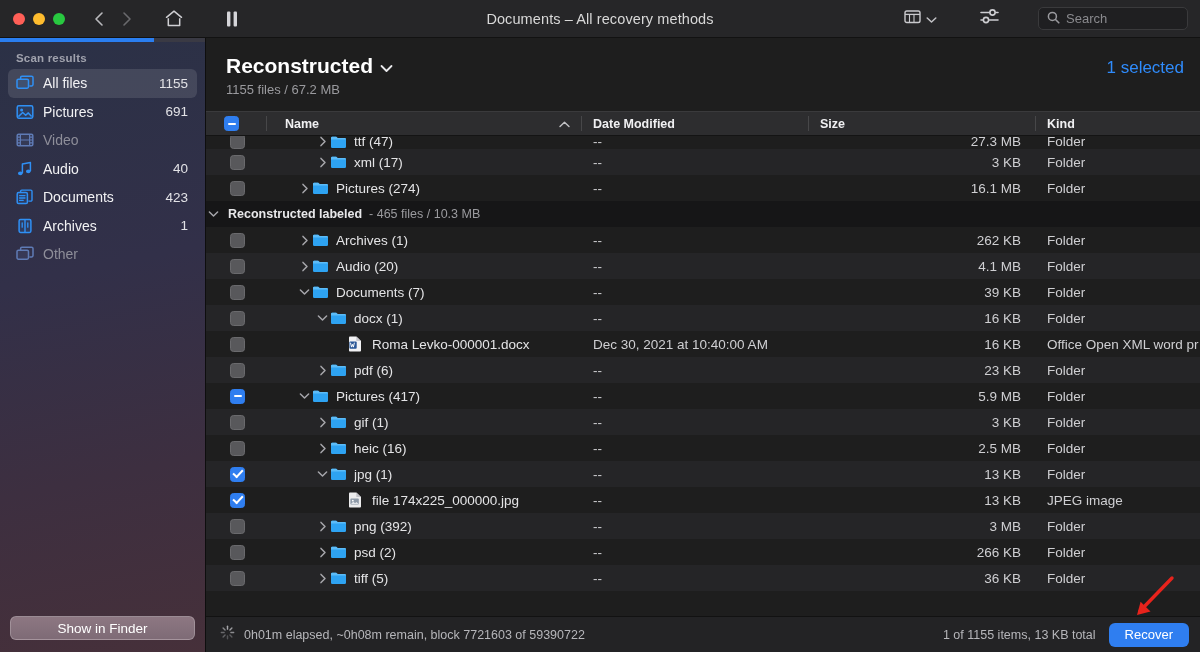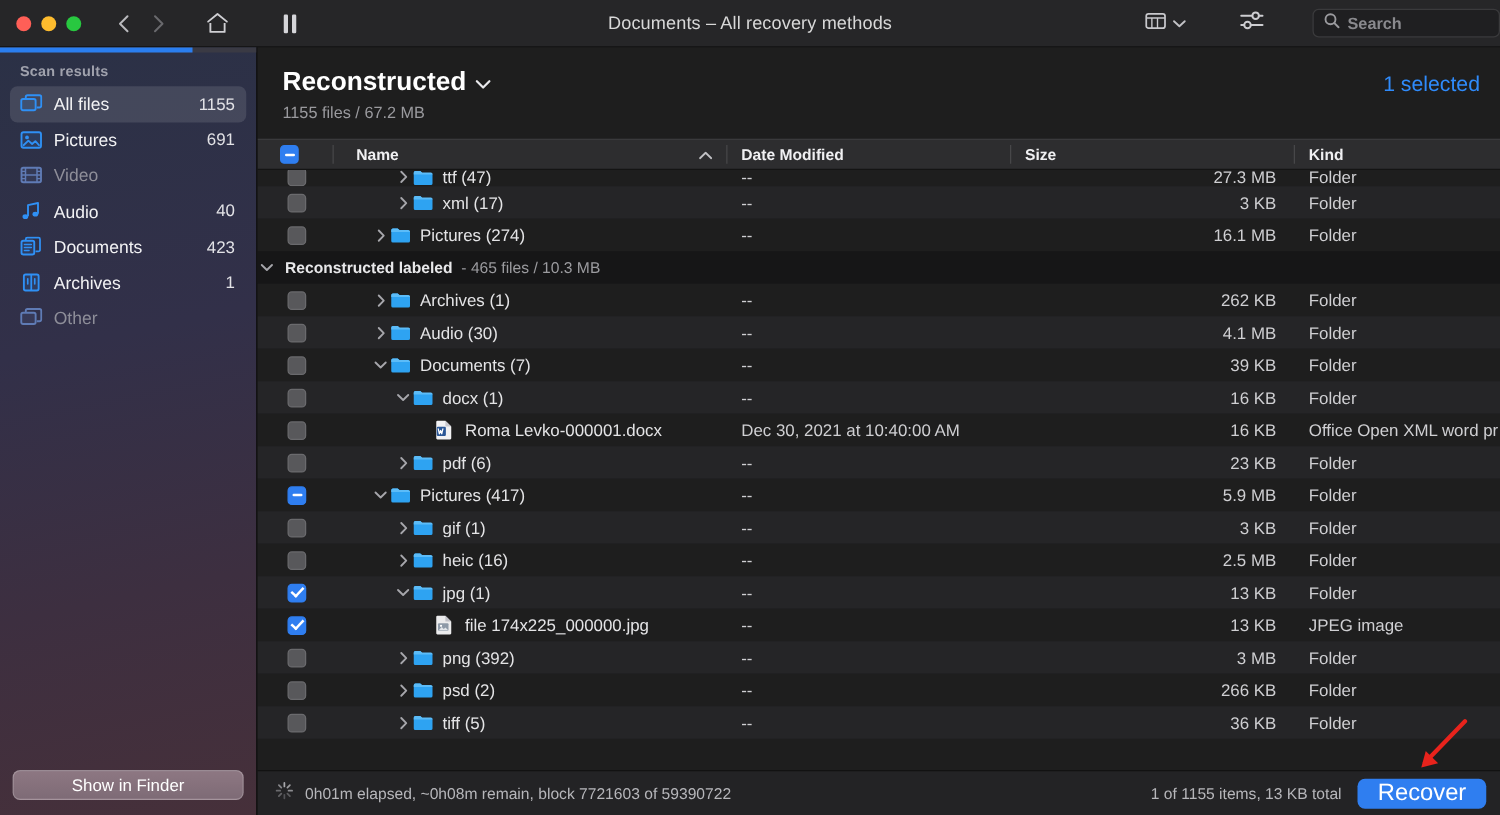--- a/index.html
+++ b/index.html
@@ -28,22 +28,22 @@
   .tb-icon { width:34px; height:26px; display:flex; align-items:center; justify-content:center; }
   .tb-home { margin-left:18px; }
   .tb-pause { margin-left:24px; }
 
   .title-center {
     position:absolute; left:0; right:0; top:0; bottom:0;
     display:flex; align-items:center; justify-content:center;
     font-size:14.5px; color:#d8d8d8; pointer-events:none; letter-spacing:.1px;
   }
   .tb-right {
-    margin-left:auto; display:flex; align-items:center; gap:16px; 
-    position:relative; z-index:2;font-weight:bold;
+    margin-left:auto; display:flex; align-items:center; gap:16px; padding-right:12px;
+    position:relative; z-index:2;
   }
   .viewmode { display:flex; align-items:center; gap:5px; padding:3px 6px; }
   .slidersbtn { padding:3px 10px; margin-left:10px; }
   .searchbox {
     width:150px; height:23px; border-radius:5px; background:#1f1f21;
     border:1px solid #3a3a3c; display:flex; align-items:center; gap:6px;
     padding:0 8px; margin-left:12px;
   }
   .searchbox .ph { font-size:13px; color:#8a8a8e; }
 
@@ -150,21 +150,21 @@
   .ind2 { padding-left:67px; }
 
   
   .statusbar {
     height:36px; flex:0 0 36px; background:#232325; border-top:1px solid #121212;
     display:flex; align-items:center; padding:0 11px 0 14px; gap:9px;
   }
   .st-txt { font-size:12.5px; color:#b6b6ba; }
   .st-right { margin-left:auto; display:flex; align-items:center; gap:13px; }
   .recoverbtn {
-    background:#2f7ef0; color:#fff; font-size:19px; border-radius:6px;
+    background:#2f7ef0; color:#fff; font-size:13px; border-radius:6px;
     padding:4px 16px; line-height:16px;
   }
 
   .arrow { position:absolute; right:24px; bottom:28px; pointer-events:none; }
 </style>
 </head>
 <body>
 
 <div class="app">
 
@@ -471,21 +471,21 @@
                 <svg width="8" height="11" viewBox="0 0 8 11">
                   <path d="M2 1.4l4 4.1-4 4.1" fill="none" stroke="#a6a6ab" stroke-width="1.5" stroke-linecap="round" stroke-linejoin="round"></path>
                 </svg>
               </span>
               <span class="folder">
                 <svg width="17" height="14" viewBox="0 0 17 14">
                   <path d="M1 3.1a1.3 1.3 0 011.3-1.3h3.9l1.5 1.5h7a1.3 1.3 0 011.3 1.3v7.1a1.3 1.3 0 01-1.3 1.3H2.3A1.3 1.3 0 011 11.7z" fill="#2ea3f2"></path>
                   <path d="M1 4.6h15v-.4a1.3 1.3 0 00-1.3-1.3H7.7L6.2 1.8H2.3A1.3 1.3 0 001 3.1z" fill="#5cbcf8"></path>
                 </svg>
               </span>
-              <span class="rname">Audio (30)</span>
+              <span class="rname">Audio (20)</span>
             </div>
             <div class="c-date">--</div>
             <div class="c-size">4.1 MB</div>
             <div class="c-kind">Folder</div>
           </div>
           <div class="row">
             <div class="c-cb">
               <span class="cb off"></span>
             </div>
             <div class="c-name ind0">

